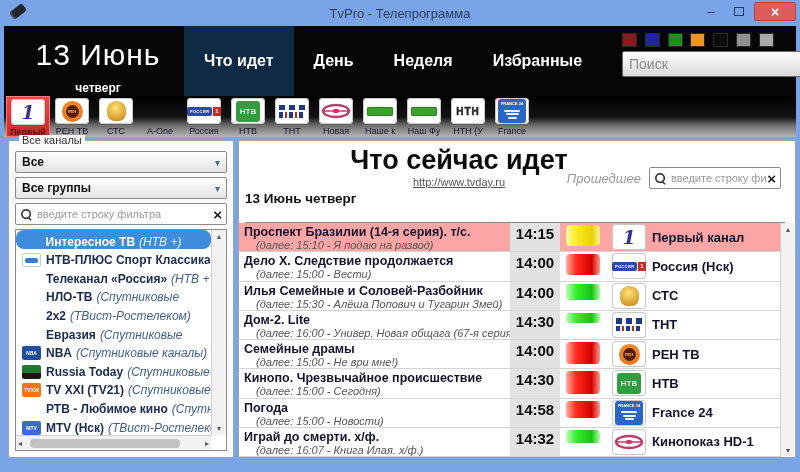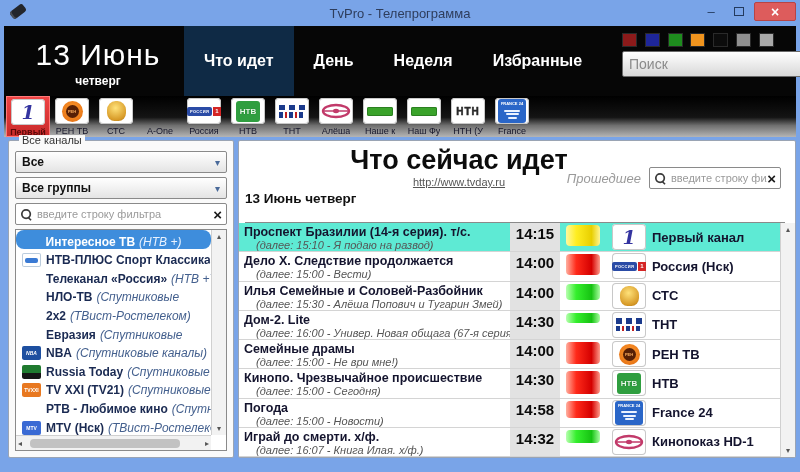--- a/index.html
+++ b/index.html
@@ -15,21 +15,21 @@
   .wc.max i { display:block; width:10px; height:9px; border:1px solid #233a5e; }
   .wc.close { width:42px; background:#dd5c5c; border:1px solid #b84444; border-radius:2px; color:#fff; font-weight:bold; font-size:14px; }
 
   
   .frame { position:absolute; left:4px; right:4px; top:26px; bottom:14px; background:#060606; display:flex; flex-direction:column; }
 
   
   .header { height:70px; background:#060606; display:flex; position:relative; flex:0 0 auto; }
   .date-block { width:160px; margin-left:14px; text-align:center; color:#fff; padding-top:12px; }
   .date-big { font-size:30px; font-weight:normal; letter-spacing:1px; }
-  .date-day { font-size:12px; font-weight:bold; margin-top:2px; }
+  .date-day { font-size:12px; font-weight:bold; margin-top:9px; }
   .tabs { display:flex; margin-left:6px; }
   .tab { display:flex; align-items:center; padding:0 20px; color:#fff; font-size:16px; font-weight:bold; cursor:pointer; }
   .tab.active { background:#0f2a45; }
   .header-right { position:absolute; right:22px; top:7px; width:152px; }
   .palette { display:flex; justify-content:space-between; margin-bottom:4px; }
   .swatch { width:15px; height:14px; border:1px solid #2a2a2a; }
   .search-row { display:flex; gap:3px; }
   .search-box { flex:1; height:26px; background:linear-gradient(#ffffff,#d8d8d8); border:1px solid #6a6a6a; border-radius:2px; display:flex; align-items:center; padding:0 3px 0 6px; }
   .search-box input { flex:1; min-width:0; border:none; background:transparent; outline:none; font-size:14px; color:#333; font-family:inherit; }
   .search-box input::placeholder { color:#8a8a8a; }
@@ -100,21 +100,21 @@
   .main { flex:1; background:#fff; border:1px solid #9aa4b4; border-radius:2px; position:relative; display:flex; flex-direction:column; min-width:0; min-height:0; }
   .main-title { margin-top:4px; margin-left:55px; width:330px; text-align:center; font-size:27px; font-weight:bold; color:#0c0c0c; }
   .main-url { margin-left:55px; width:330px; text-align:center; font-size:11px; color:#555; text-decoration:underline; cursor:pointer; }
   .past-controls { position:absolute; top:26px; right:14px; display:flex; align-items:center; gap:8px; }
   .past-label { font-size:13px; color:#9a9a9a;font-style:italic; }
   .past-controls .filter { width:132px; margin-bottom:0; }
   .date-header { margin:3px 10px 0 6px; font-size:13.5px; font-weight:bold; color:#111; border-bottom:1px solid #8a8a8a; padding-bottom:16px; }
   .prog-wrap { flex:1; position:relative; padding-right:15px; min-height:0; }
   .prog-list { height:100%; display:flex; flex-direction:column; }
   .prog-row { flex:1; display:flex; align-items:stretch; border-bottom:1px solid #d4d4d4; background:#fff; cursor:pointer; }
-  .prog-row.alt { background:#5eead4; }
+  .prog-row.alt { background:#fca5a5; }
   .prog-text { flex:1; padding:2px 4px 0 5px; min-width:0; overflow:hidden; }
   .prog-title { font-size:12.5px; font-weight:bold; color:#14142e; white-space:nowrap; }
   .prog-next { font-size:11px; font-style:italic; color:#555; padding-left:12px; white-space:nowrap; }
   .prog-time { width:50px; flex:0 0 auto; background:#e2e2e2; font-size:15px; font-weight:bold; color:#0a0a0a; text-align:center; padding-top:2px; }
   .prog-barcol { width:46px; flex:0 0 auto; display:flex; justify-content:center; align-items:flex-start; padding-top:2px; }
   .bar { width:34px; border-radius:4px; display:block; }
   .bar-yellow { background:linear-gradient(90deg,#fff8a0,#ffee22 30%,#e8cf00 75%,#fff590); }
   .bar-red { background:linear-gradient(90deg,#ffb0a0,#ff2a1a 30%,#d40000 75%,#ff9a8a); }
   .bar-green { background:linear-gradient(90deg,#b8ffb0,#35ef2d 30%,#16c212 75%,#a8ffa0); }
   .prog-logo { width:46px; flex:0 0 auto; display:flex; align-items:center; justify-content:center; }
@@ -216,21 +216,21 @@
           <div class="strip-label">ТНТ</div>
         </div>
         <div class="strip-item">
           <span class="ch-icon ic-kinopokaz">
             <svg width="30" height="16" viewBox="0 0 30 16">
               <ellipse cx="15" cy="8" rx="13" ry="6" fill="none" stroke="#c23a6a" stroke-width="2.4"></ellipse>
               <line x1="1" y1="8" x2="29" y2="8" stroke="#c23a6a" stroke-width="1.6"></line>
               <ellipse cx="15" cy="8" rx="3" ry="2.2" fill="#c23a6a"></ellipse>
             </svg>
           </span>
-          <div class="strip-label">Алёша</div>
+          <div class="strip-label">Новая</div>
         </div>
         <div class="strip-item">
           <span class="ch-icon ic-nashe">
             <span class="nashebar"></span>
           </span>
           <div class="strip-label">Наше к</div>
         </div>
         <div class="strip-item">
           <span class="ch-icon ic-nashe">
             <span class="nashebar"></span>

